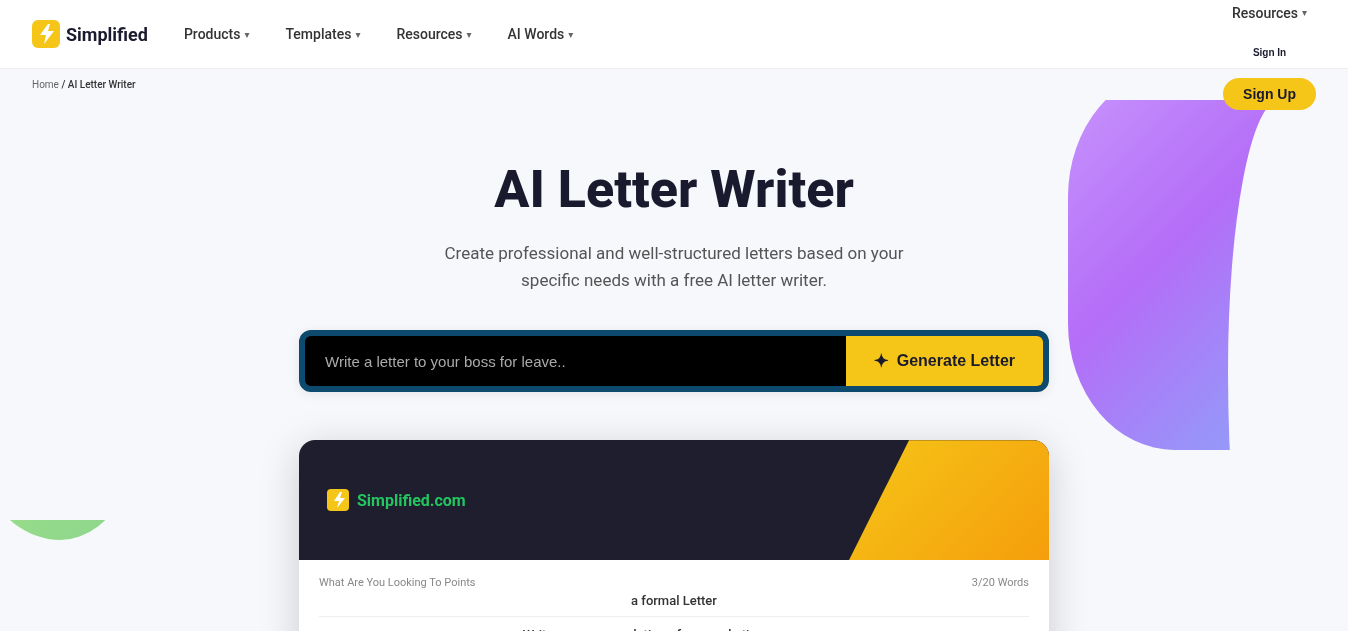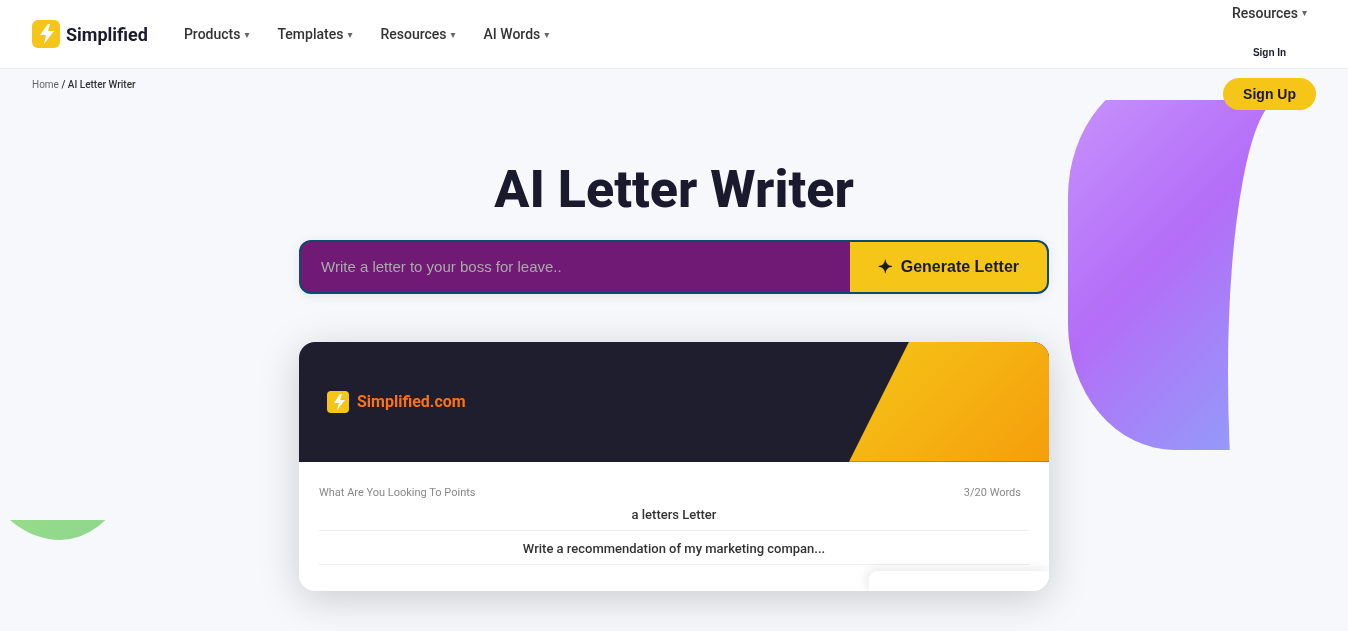--- a/index.html
+++ b/index.html
@@ -32,21 +32,21 @@
       text-decoration: none;
       margin-right: 24px;
     }
     .logo-icon {
       width: 28px;
       height: 28px;
     }
     .nav-links {
       display: flex;
       align-items: center;
-      gap: 4px;
+      gap: 12px;
       flex: 1;
     }
     .nav-item {
       display: flex;
       align-items: center;
       gap: 4px;
       padding: 6px 12px;
       font-size: 14px;
       color: #333;
       cursor: pointer;
@@ -186,22 +186,22 @@
       margin: 0 auto 36px;
       line-height: 1.6;
     }
 
     
     .search-bar {
       display: flex;
       align-items: center;
       max-width: 750px;
       margin: 0 auto 48px;
-      background: #701a75;
-      border: 2px solid #0c4a6e;
+      background: #000000;
+      border: 6px solid #0c4a6e;
       border-radius: 12px;
       overflow: hidden;
       box-shadow: 0 2px 12px rgba(0,0,0,0.08);
     }
     .search-input {
       flex: 1;
       padding: 14px 20px;
       font-size: 15px;
       color: #999;
       border: none;
@@ -259,21 +259,21 @@
       padding: 0 28px;
       z-index: 1;
     }
     .preview-logo-icon {
       width: 22px;
       height: 22px;
     }
     .preview-logo-text {
       font-size: 16px;
       font-weight: 700;
-      color: #f97316;
+      color: #22c55e;
     }
 
     
     .preview-body {
       background: #fff;
       padding: 0;
       position: relative;
     }
     .preview-form {
       background: #fff;
@@ -366,20 +366,21 @@
 
 <div class="hero-wrapper">
 
   <div class="blob-left"></div>
   <div class="blob-right"></div>
   <div class="wave-left"></div>
   <div class="wave-right"></div>
 
   <div class="hero-content">
     <h1 class="hero-title">AI Letter Writer</h1>
+    <p class="hero-subtitle">Create professional and well-structured letters based on your specific needs with a free AI letter writer.</p>
 
     <div class="search-bar">
       <input class="search-input" type="text" placeholder="Write a letter to your boss for leave.." style="">
       <button class="btn-generate">
         <span class="magic-icon">✦</span>
         <span>Generate Letter</span>
       </button>
     </div>
 
     <div class="app-preview">
@@ -392,23 +393,23 @@
             <path d="M13 3L7 12h5l-2 7 8-10h-5l2-6z" fill="#fff"></path>
           </svg>
           <span class="preview-logo-text">Simplified.com</span>
         </div>
       </div>
 
       <div class="preview-body">
         <div class="preview-form">
           <div style="display:flex; justify-content:space-between; align-items:baseline;">
             <div class="preview-field-label">What Are You Looking To Points</div>
-            <div class="preview-word-count" style="position:static; margin:8px;">3/20 Words</div>
+            <div class="preview-word-count" style="position:static; margin:0;">3/20 Words</div>
           </div>
-          <div class="preview-field-value">a letters Letter</div>
+          <div class="preview-field-value">a formal Letter</div>
 
           <div class="preview-field-value">Write a recommendation of my marketing compan...</div>
         </div>
 
         <div class="preview-floating-card">
           
           
           
         </div>
       </div>

